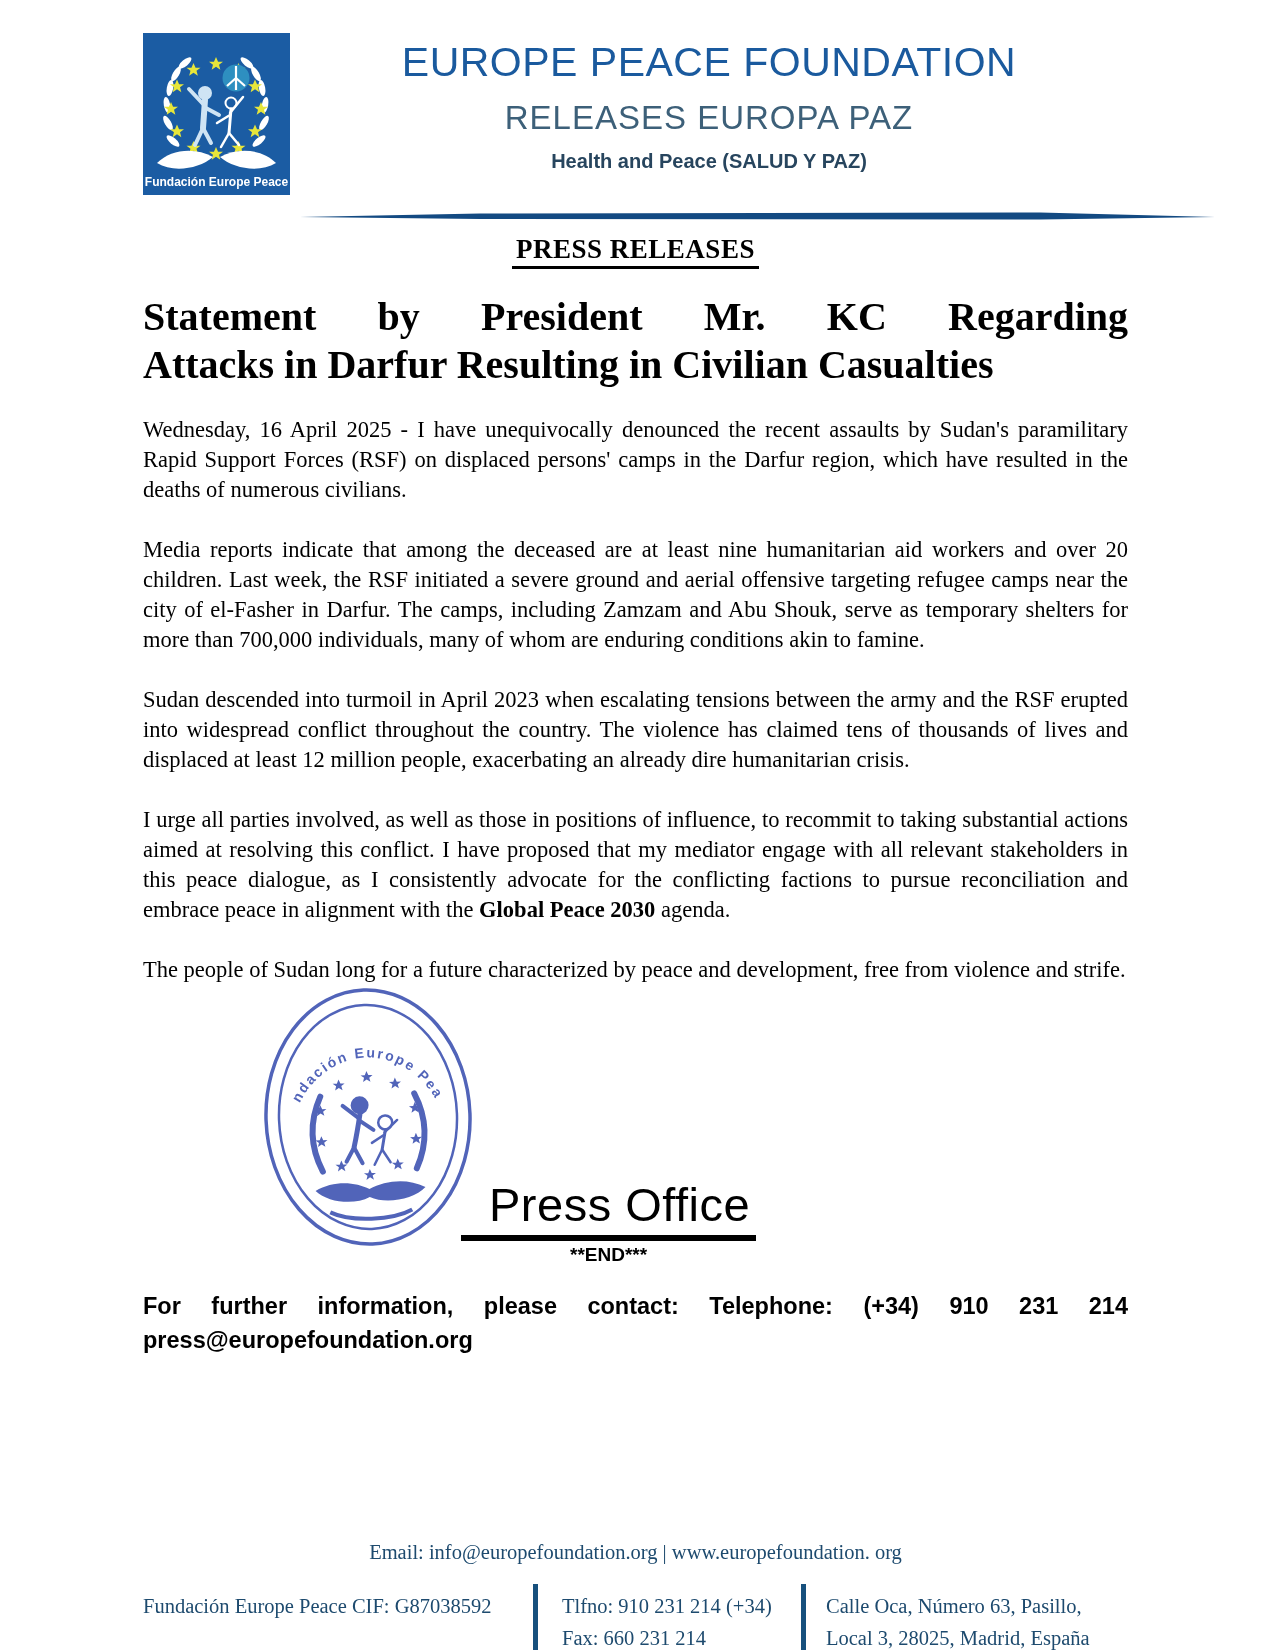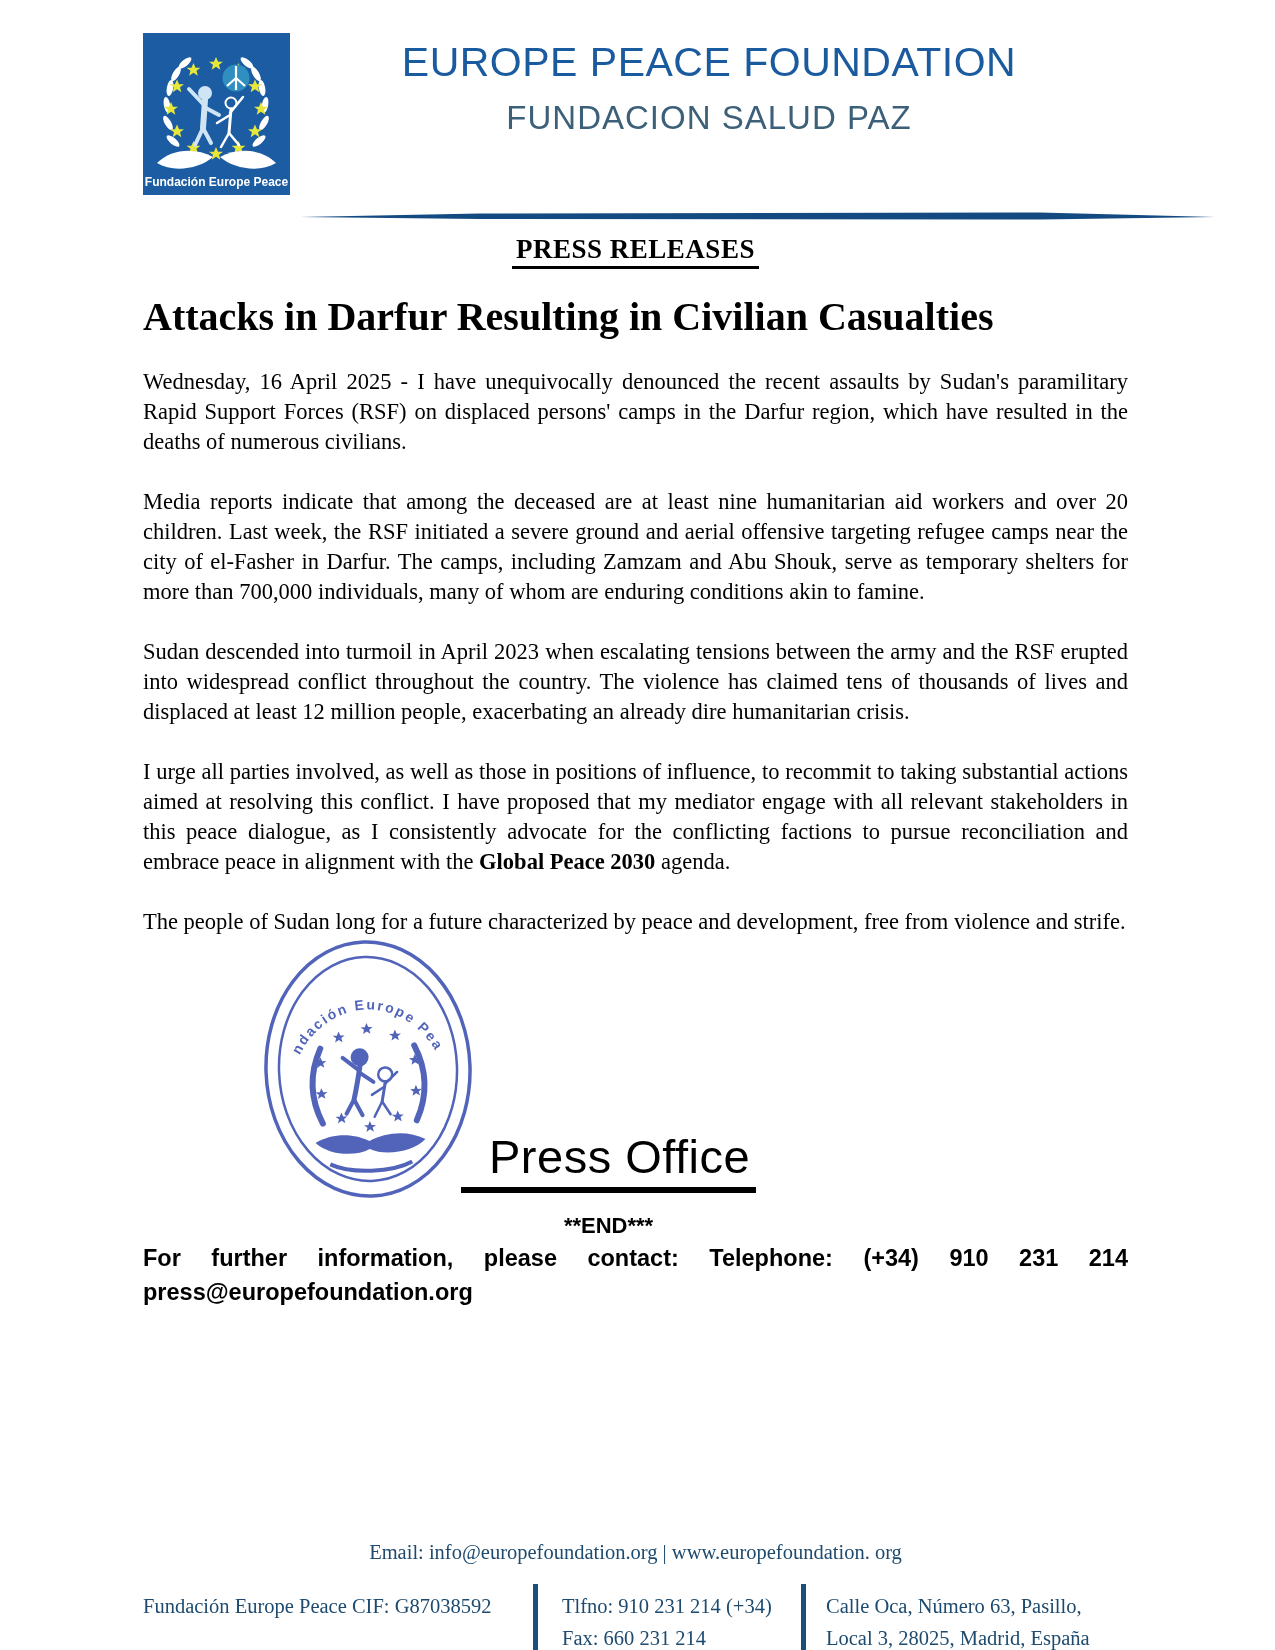--- a/index.html
+++ b/index.html
@@ -44,21 +44,21 @@
   
   .stamp-block { position: relative; height: 288px; }
   .stamp-svg { position: absolute; left: 118px; top: 0; width: 214px; height: 264px; transform: rotate(-2deg); opacity: 0.88; }
   .press-office-wrap { position: absolute; left: 318px; top: 192px; font-family: "Liberation Sans", sans-serif; }
   .press-office {
     font-size: 47px; font-weight: normal; letter-spacing: 0.5px;
     padding: 0 6px 3px 28px;
     border-bottom: 6px solid #000;
     white-space: nowrap;
   }
-  .end-marker { text-align: center; font-size: 22px; font-weight: bold; margin-top: 20px; }
+  .end-marker { text-align: center; font-size: 19px; font-weight: bold; margin-top: 3px; }
 
   .contact { margin-top: 16px; font-family: "Liberation Sans", sans-serif; font-weight: bold; font-size: 23.5px; line-height: 34px; }
   .contact .c-line1 { display: block; text-align: justify; text-align-last: justify; }
   .contact .c-line2 { display: block; }
 
   
   .footer { position: absolute; left: 143px; right: 147px; top: 1541px; font-family: Liberation Serif, serif; color: #1d4a6e; }
   .email-line { text-align: center; font-size: 20.5px; }
   .footer-cols { display: flex; margin-top: 20px; align-items: stretch; }
   .f-col { font-size: 20.5px; line-height: 32px; padding-top: 6px; }
@@ -135,35 +135,37 @@
 
         <g fill="#ffffff">
           <path d="M14,130 C28,116 52,114 70,124 C56,136 30,140 14,130 Z"></path>
           <path d="M133,130 C119,116 95,114 77,124 C91,136 117,140 133,130 Z"></path>
         </g>
         <text x="73.5" y="153" text-anchor="middle" font-family="Liberation Sans, sans-serif" font-size="12" font-weight="bold" fill="#ffffff">Fundación Europe Peace</text>
       </svg>
     </div>
     <div class="head-text">
       <div class="org-en">EUROPE PEACE FOUNDATION</div>
-      <div class="org-es">FUNDACION SALUD PAZ</div>
+      <div class="org-es">RELEASES EUROPA PAZ</div>
+      <div class="tagline">Health and Peace (SALUD Y PAZ)</div>
     </div>
   </div>
 
   
   <svg class="header-rule" viewBox="0 0 915 10" preserveAspectRatio="none">
     <polygon points="0,6 180,2.5 740,1.5 915,6 740,8.5 180,8" fill="#134a82"></polygon>
   </svg>
 
   
   <div class="section-label-wrap">
     <span class="section-label">PRESS RELEASES</span>
   </div>
 
   <h1 class="doc-title" style="margin-bottom:0;">
+    <span class="t-line1">Statement by President Mr. KC Regarding</span>
     <span class="t-line2">Attacks in Darfur Resulting in Civilian Casualties</span>
   </h1>
 
   
   <div class="body-copy">
     <p>Wednesday, 16 April 2025 - I have unequivocally denounced the recent assaults by Sudan's paramilitary Rapid Support Forces (RSF) on displaced persons' camps in the Darfur region, which have resulted in the deaths of numerous civilians.</p>
     <p>Media reports indicate that among the deceased are at least nine humanitarian aid workers and over 20 children. Last week, the RSF initiated a severe ground and aerial offensive targeting refugee camps near the city of el-Fasher in Darfur. The camps, including Zamzam and Abu Shouk, serve as temporary shelters for more than 700,000 individuals, many of whom are enduring conditions akin to famine.</p>
     <p>Sudan descended into turmoil in April 2023 when escalating tensions between the army and the RSF erupted into widespread conflict throughout the country. The violence has claimed tens of thousands of lives and displaced at least 12 million people, exacerbating an already dire humanitarian crisis.</p>
     <p><span>I urge all parties involved, as well as those in positions of influence, to recommit to taking substantial actions aimed at resolving this conflict. I have proposed that my mediator engage with all relevant stakeholders in this peace dialogue, as I consistently advocate for the conflicting factions to pursue reconciliation and embrace peace in alignment with the </span><b>Global Peace 2030</b><span> agenda.</span></p>
     <p style="margin-bottom:0;">The people of Sudan long for a future characterized by peace and development, free from violence and strife.</p>

